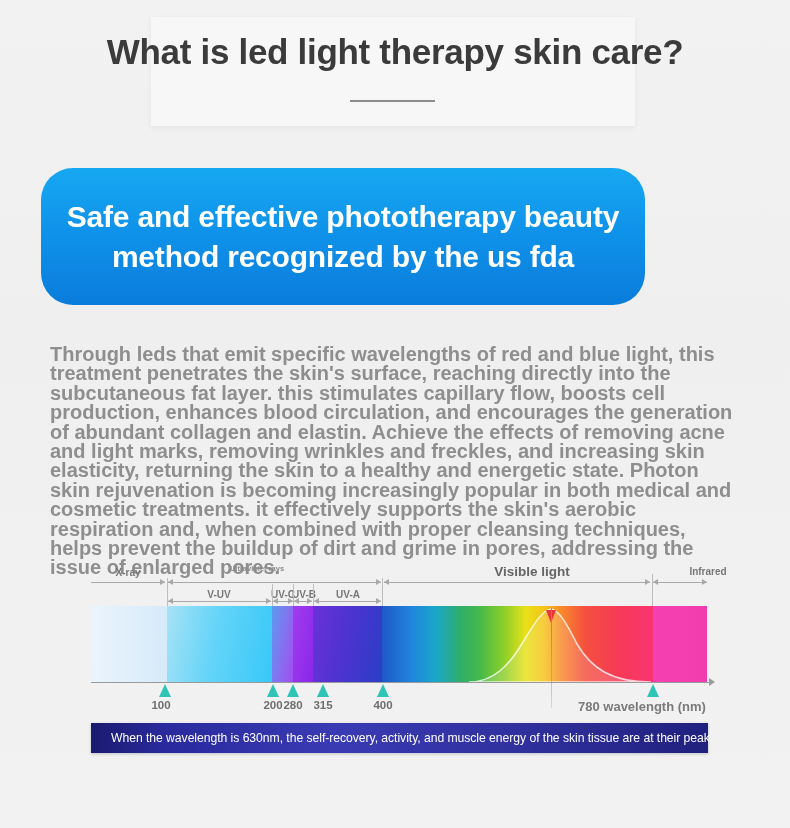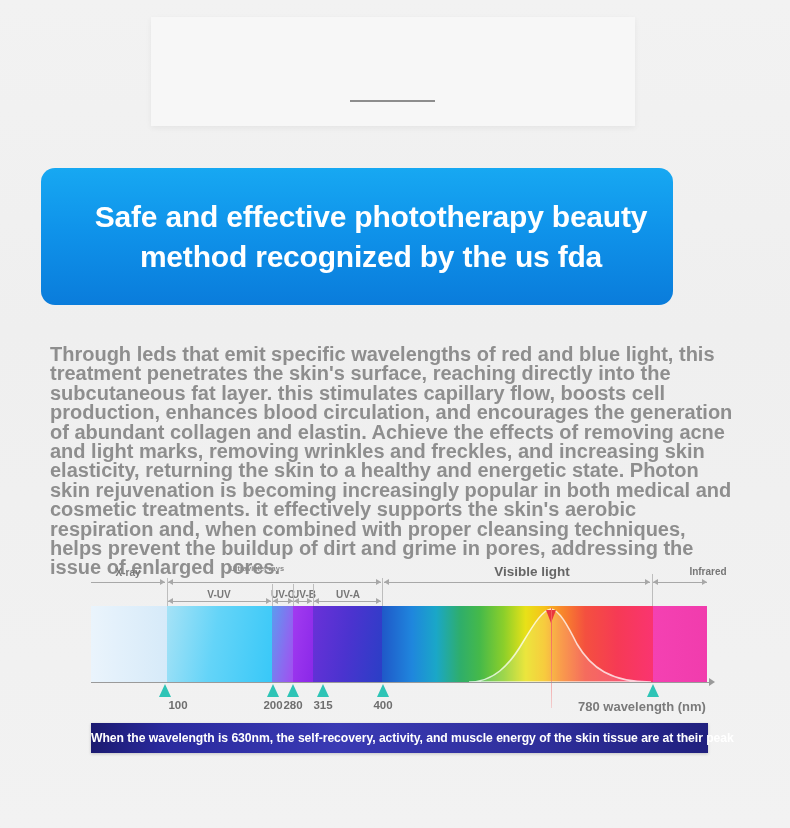--- a/index.html
+++ b/index.html
@@ -52,26 +52,25 @@
     background: #8d8d8d;
   }
 
   
   .banner {
     position: absolute;
     left: 41px;
     top: 168px;
     width: 604px;
     height: 137px;
-    border-radius: 14px;
+    border-radius: 32px;
     background: linear-gradient(180deg, #17a8f2 0%, #0f93ea 45%, #0a7cdb 100%);
     display: flex;
     align-items: center;
     justify-content: center;
-    padding-left: 28px;
   }
   .banner-text {
     color: #ffffff;
     font-size: 30px;
     font-weight: bold;
     line-height: 1.33;
     text-align: center;
     width: 92%;
     letter-spacing: -0.2px;
   }
@@ -232,32 +231,33 @@
     width: 617px;
     height: 30px;
     background: linear-gradient(90deg, #1b1a70 0%, #2a2a9e 12%, #3a3ab4 40%, #2f2f9c 72%, #20207e 100%);
     box-shadow: 0 1px 3px rgba(0,0,0,0.2);
     display: flex;
     align-items: center;
   }
   .note-text {
     color: #ffffff;
     font-size: 12.2px;
-    font-weight: 700;
-    padding-left: 0;
+    font-weight: 400;
+    padding-left: 20px;
     white-space: nowrap;
     letter-spacing: -0.05px;
   }
 </style>
 </head>
 <body>
 
 <div id="page">
 
   <div class="title-card"></div>
+  <div class="title-text">What is led light therapy skin care?</div>
   <div class="title-divider"></div>
 
   <div class="banner">
     <div class="banner-text">Safe and effective phototherapy beauty method recognized by the us fda</div>
   </div>
 
   <div class="body-para">Through leds that emit specific wavelengths of red and blue light, this treatment penetrates the skin's surface, reaching directly into the subcutaneous fat layer. this stimulates capillary flow, boosts cell production, enhances blood circulation, and encourages the generation of abundant collagen and elastin. Achieve the effects of removing acne and light marks, removing wrinkles and freckles, and increasing skin elasticity, returning the skin to a healthy and energetic state. Photon skin rejuvenation is becoming increasingly popular in both medical and cosmetic treatments. it effectively supports the skin's aerobic respiration and, when combined with proper cleansing techniques, helps prevent the buildup of dirt and grime in pores, addressing the issue of enlarged pores.</div>
 
   <div class="spectrum">
 
@@ -303,21 +303,21 @@
         <path d="M 378 76 C 402 76 418 60 432 36 C 444 16 452 4 460 3 C 468 4 476 18 486 38 C 500 62 520 76 560 76 L 560 76 Z" fill="rgba(255,255,255,0.16)" stroke="rgba(255,255,255,0.75)" stroke-width="1.6"></path>
       </svg>
     </div>
     <div class="peak-marker"></div>
     <div class="peak-line"></div>
 
     <div class="axis-line"></div>
     <div class="axis-arrow"></div>
 
     <div class="tri" style="left:68px;"></div>
-    <div class="tick-label" style="left:87px;">100</div>
+    <div class="tick-label" style="left:70px;">100</div>
 
     <div class="tri" style="left:176px;"></div>
     <div class="tick-label" style="left:182px;">200</div>
 
     <div class="tri" style="left:196px;"></div>
     <div class="tick-label" style="left:202px;">280</div>
 
     <div class="tri" style="left:226px;"></div>
     <div class="tick-label" style="left:232px;text-align:right;">315</div>
 

